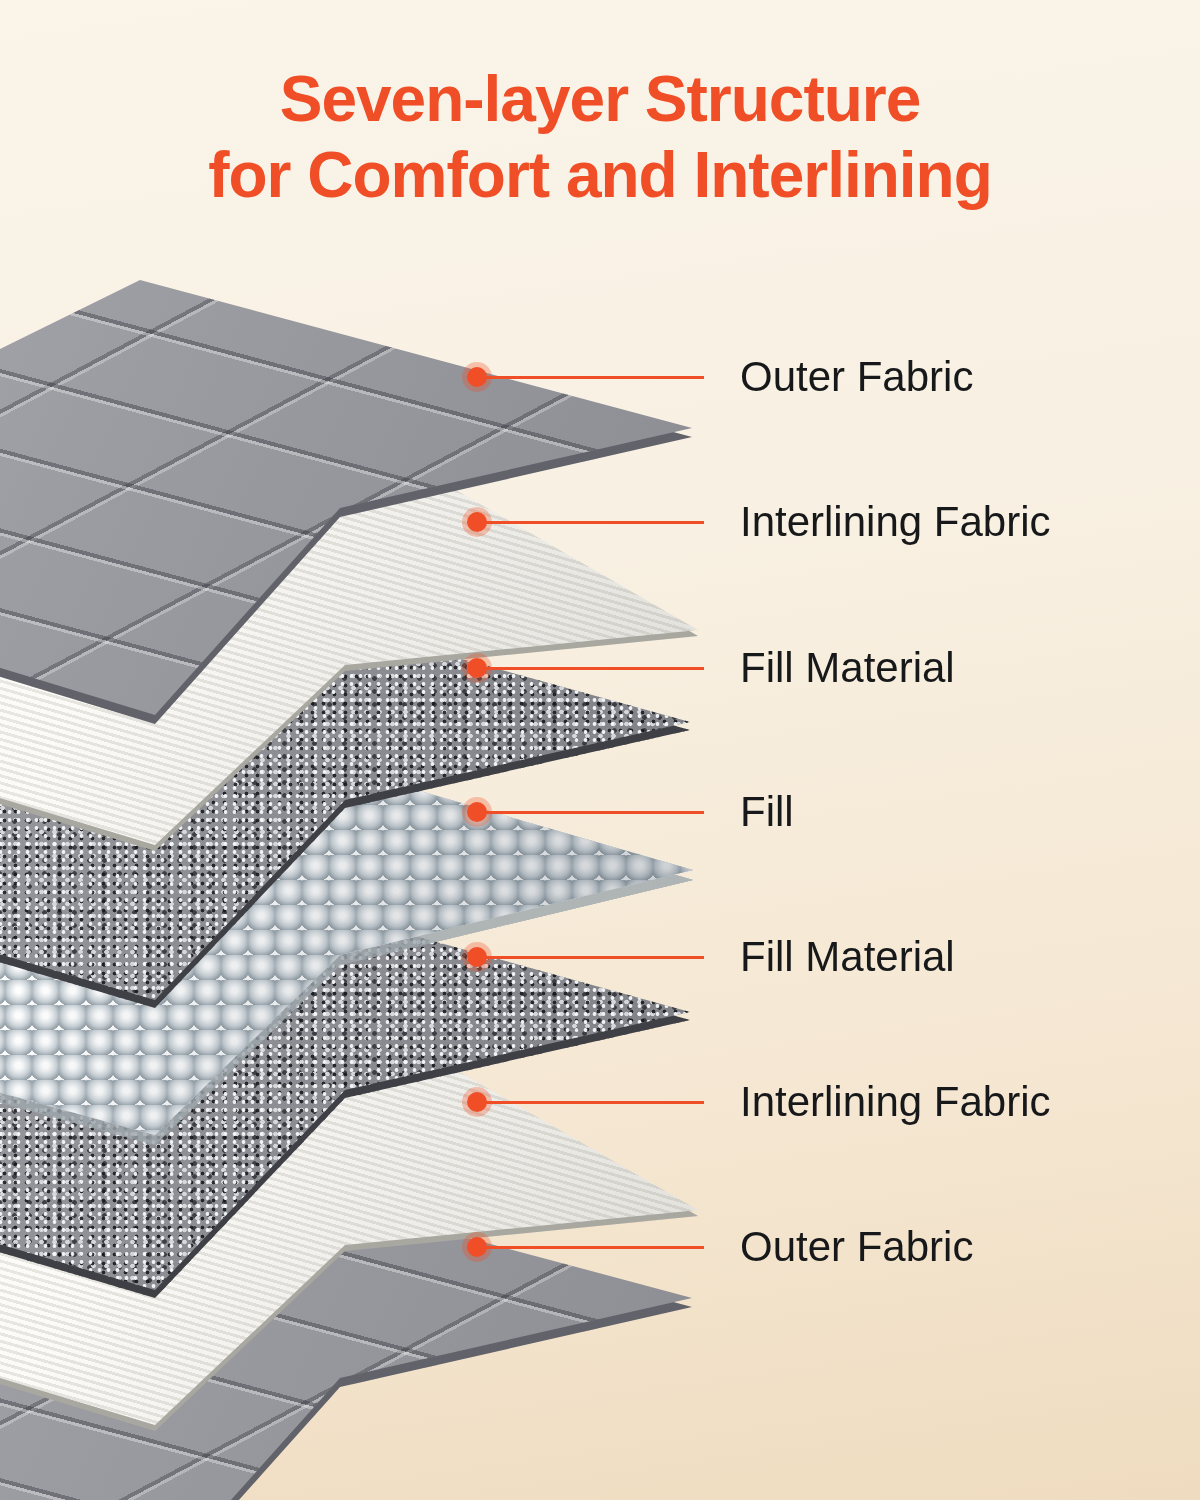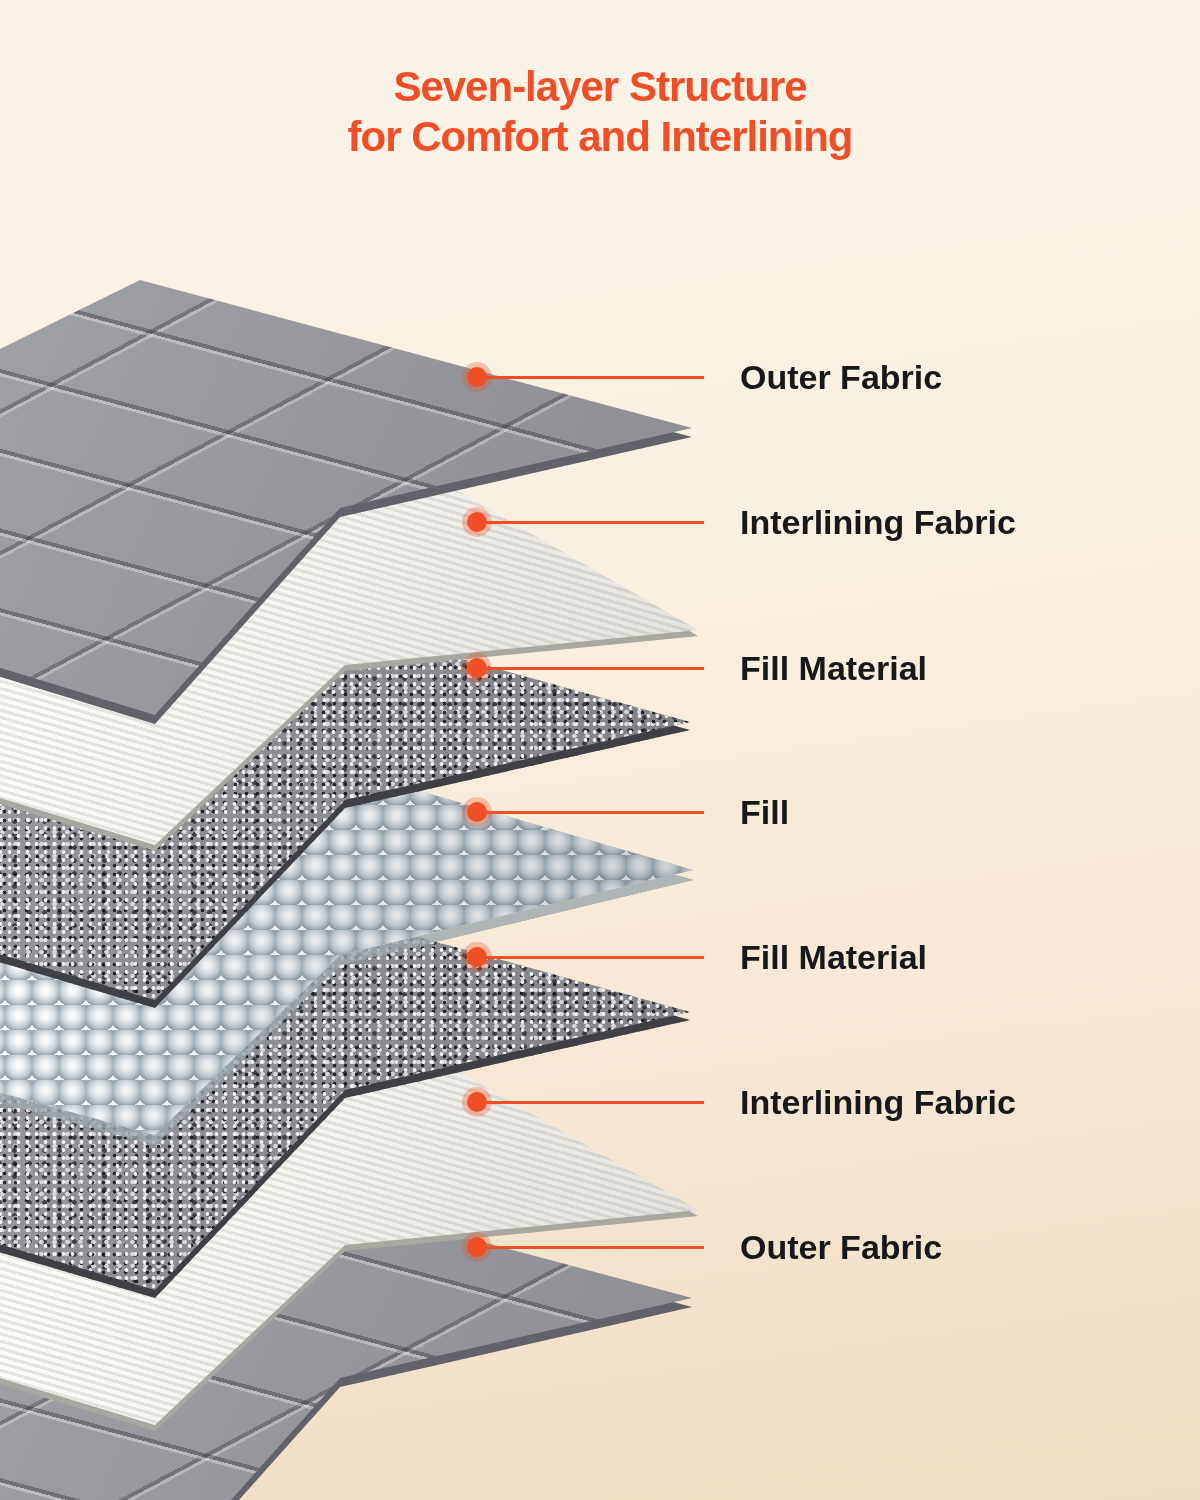--- a/index.html
+++ b/index.html
@@ -7,21 +7,21 @@
     position:relative;
     width:1200px;height:1500px;
     overflow:hidden;
     background:linear-gradient(172deg,#faf4e9 0%,#f8f0e2 38%,#f5e7d2 72%,#efdcc0 100%);
     font-family:"Liberation Sans", sans-serif;
   }
   
   .title{
     position:absolute;top:62px;left:0;width:100%;
     text-align:center;
-    font-size:42px;font-weight:800;line-height:1.18;letter-spacing:-1px;
+    font-size:64px;font-weight:800;line-height:1.18;letter-spacing:-1px;
     color:#F04E26;
   }
   .title span{display:block;}
   
   .layer{position:absolute;left:-400px;width:1110px;height:470px;}
   .face{width:100%;height:100%;}
   .w-quilt{filter:drop-shadow(0 9px 0 #62626a);}
   .w-inter{filter:drop-shadow(0 6px 0 #a9a8a0);}
   .w-fill{filter:drop-shadow(0 8px 0 #3f4045);}
   .w-bead{filter:drop-shadow(0 10px 0 rgba(158,167,173,.8));}
@@ -61,21 +61,21 @@
     position:absolute;left:0;top:11px;width:20px;height:20px;border-radius:50%;
     background:#F04E26;
     box-shadow:0 0 0 5px rgba(240,78,38,.30);
   }
   .callout .line{
     position:absolute;left:10px;top:19.5px;width:227px;height:3px;
     background:#F04E26;
   }
   .callout .lbl{
     position:absolute;left:273px;top:0;height:42px;line-height:42px;
-    font-size:34px;color:#17181A;white-space:nowrap;font-weight:bold;
+    font-size:42px;color:#17181A;white-space:nowrap;
   }
 </style>
 </head>
 <body>
 
 <div class="canvas">
 
   <div class="title">
     <span>Seven-layer Structure</span>
     <span>for Comfort and Interlining</span>

